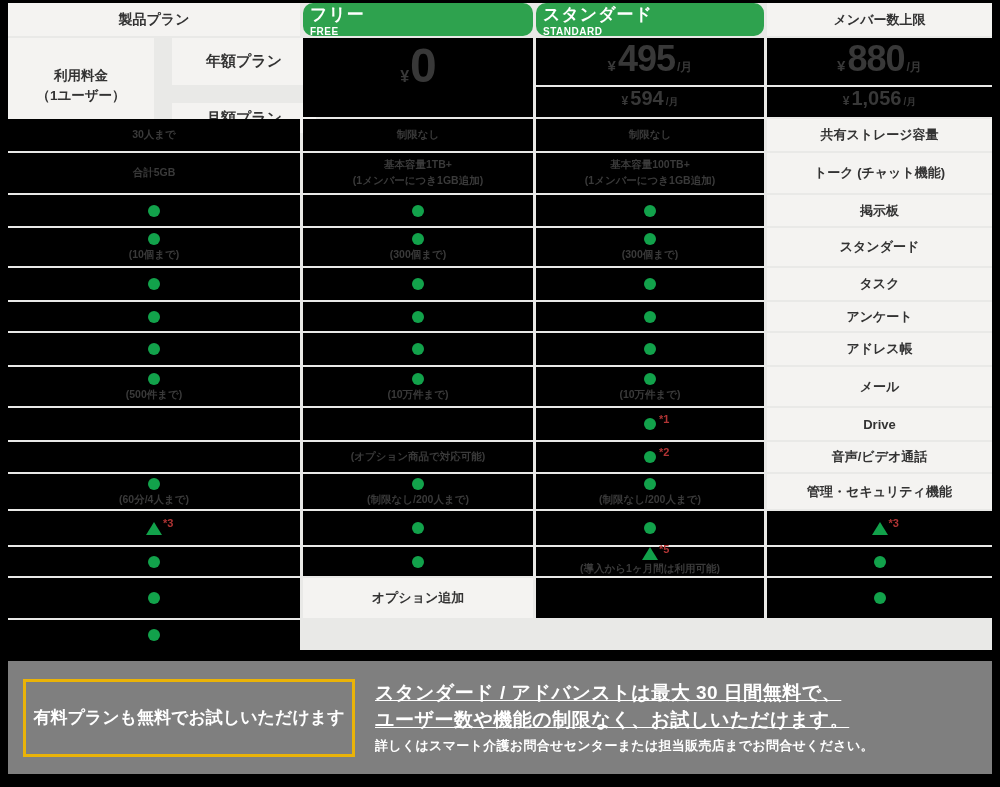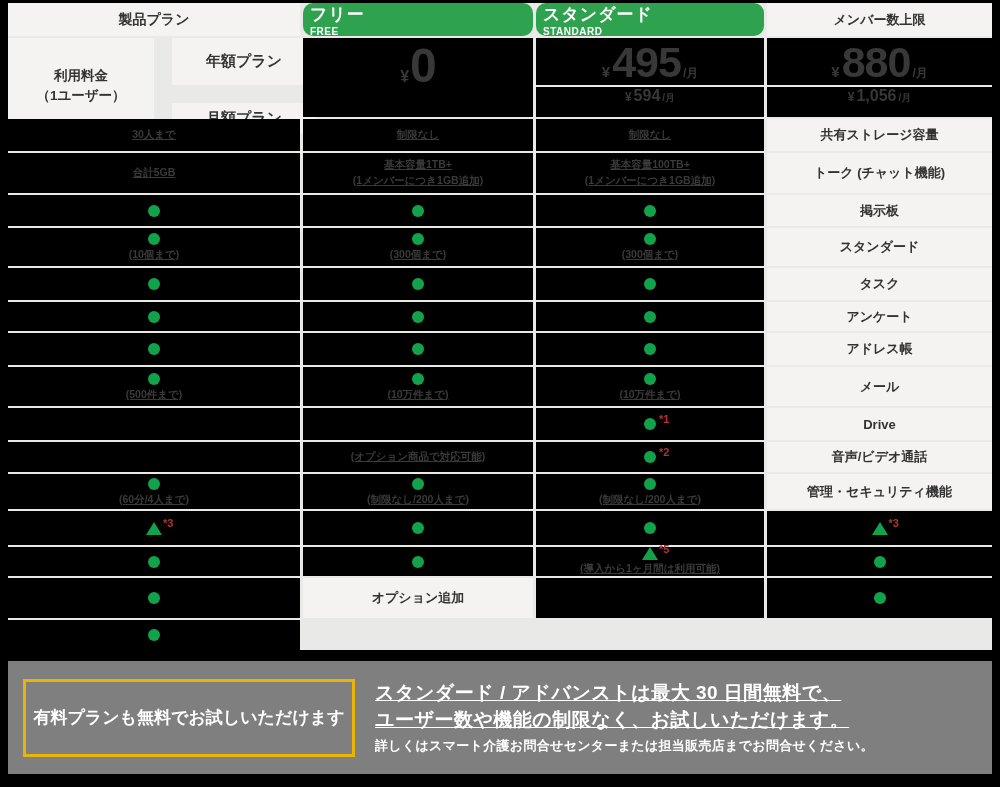--- a/index.html
+++ b/index.html
@@ -48,29 +48,29 @@
   
   .price-free{grid-column:2;grid-row:2 / span 2;}
   .pa-std{grid-column:3;grid-row:2;}
   .pa-adv{grid-column:4;grid-row:2;}
   .pm-std{grid-column:3;grid-row:3;}
   .pm-adv{grid-column:4;grid-row:3;}
   .price{flex-direction:row;align-items:baseline;color:var(--pricetxt);font-weight:bold;}
   .price .yen0{font-size:16px;margin-right:1px;}
   .price .amt0{font-size:48px;letter-spacing:-1px;}
   .price .yenA{font-size:15px;margin-right:2px;}
-  .price .amtA{font-size:43px;letter-spacing:-1px;}
+  .price .amtA{font-size:36px;letter-spacing:-1px;}
   .price .unitA{font-size:12px;margin-left:2px;}
   .price .yenM{font-size:12px;margin-right:2px;}
-  .price .amtM{font-size:16px;}
+  .price .amtM{font-size:20px;}
   .price .unitM{font-size:10px;margin-left:2px;}
   
   .feat-label{font-size:13px;font-weight:600;flex-direction:row;align-items:center;}
   .feat-label .ref-inline{margin-left:4px;transform:translateY(-4px);}
-  .val{gap:2px;text-decoration:underline;}
+  .val{gap:2px;}
   .sub{font-size:10.5px;font-weight:600;line-height:1.3;text-align:center;color:#3a3a3a;}
   .mark-row{position:relative;display:flex;align-items:center;justify-content:center;height:14px;}
   .dot{width:12px;height:12px;border-radius:50%;background:var(--check);display:inline-block;}
   .tri{width:0;height:0;border-left:8px solid transparent;border-right:8px solid transparent;border-bottom:13px solid var(--check);display:inline-block;}
   .ref{color:var(--red);font-size:11px;font-weight:bold;}
   .ref-abs{position:absolute;left:calc(50% + 9px);top:-4px;white-space:nowrap;}
   
   .banner{
     margin:11px 8px 0 8px;width:984px;height:113px;background:var(--gray);
     display:flex;align-items:center;

